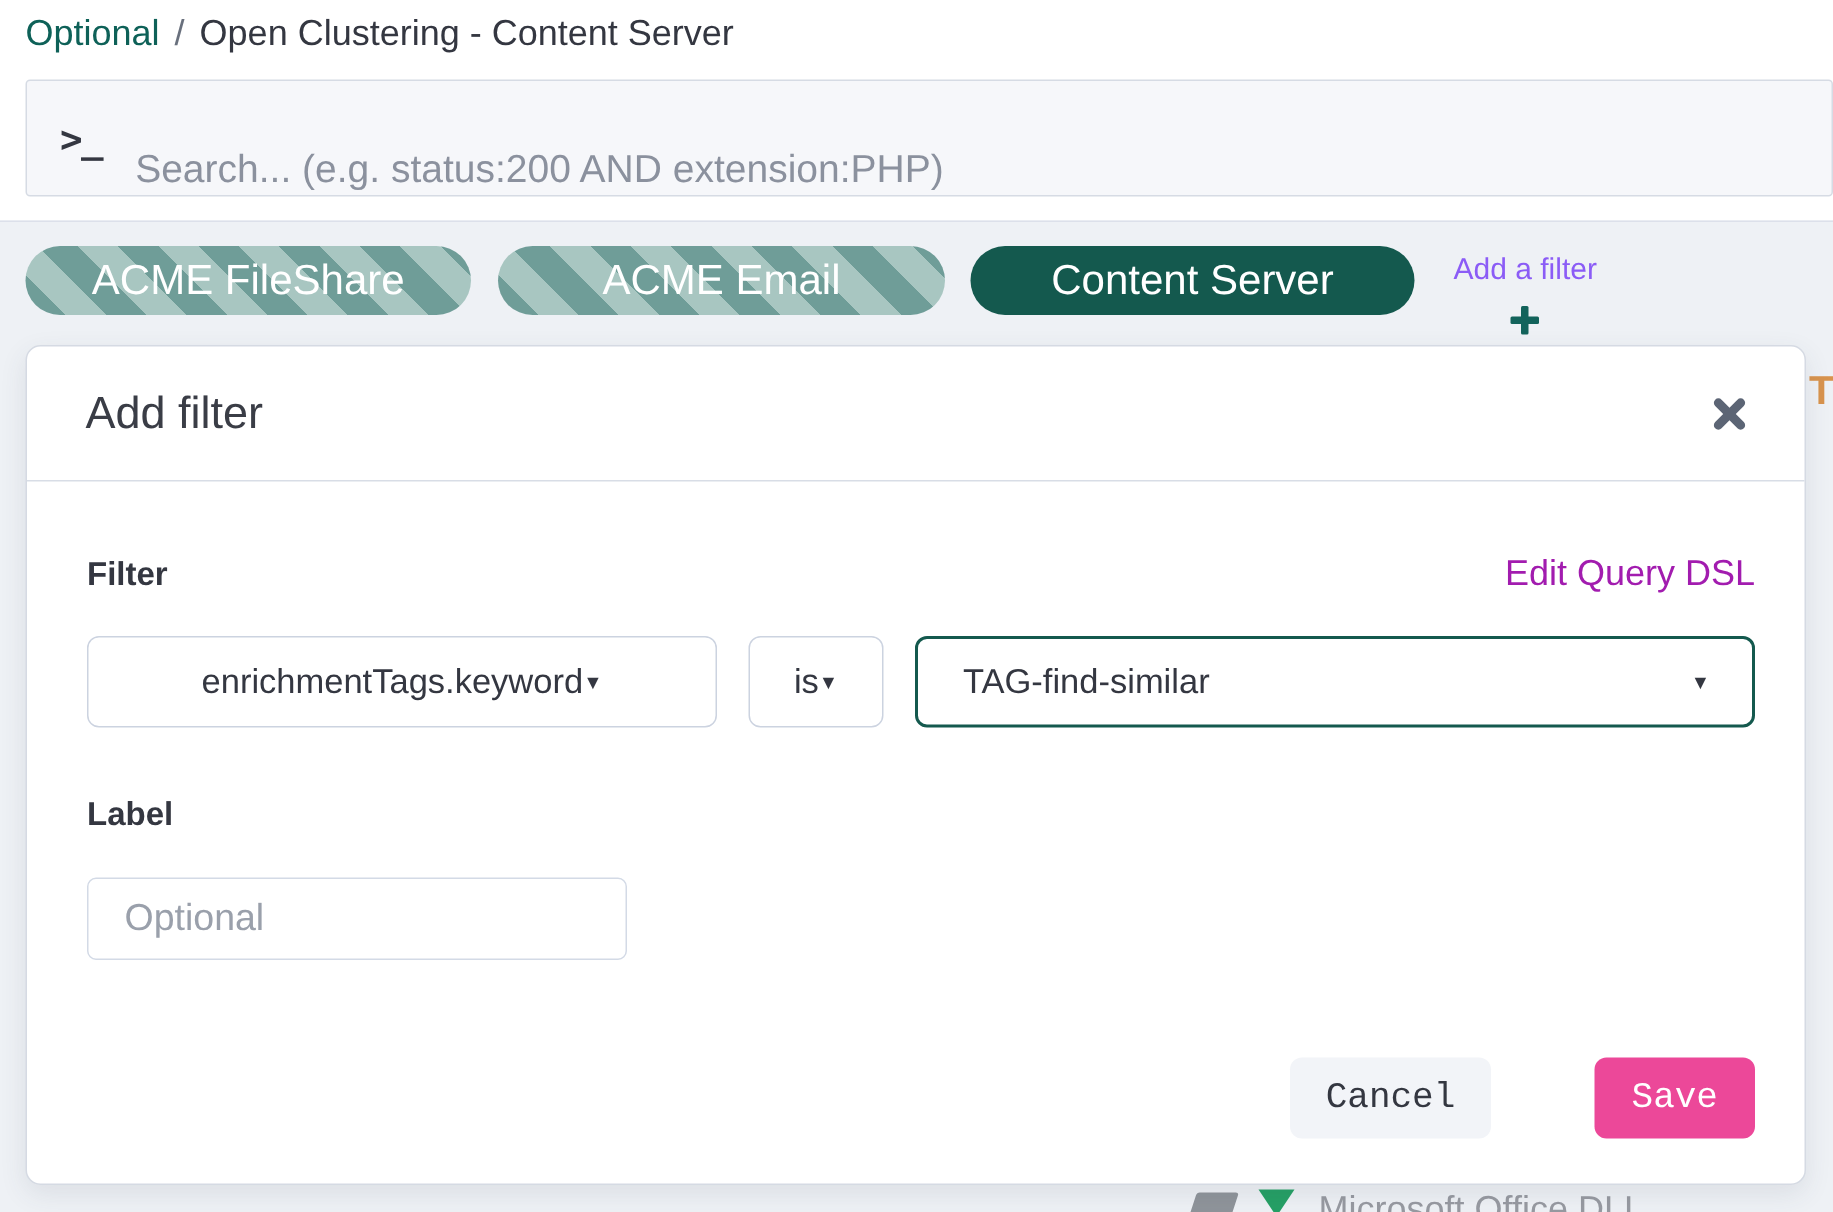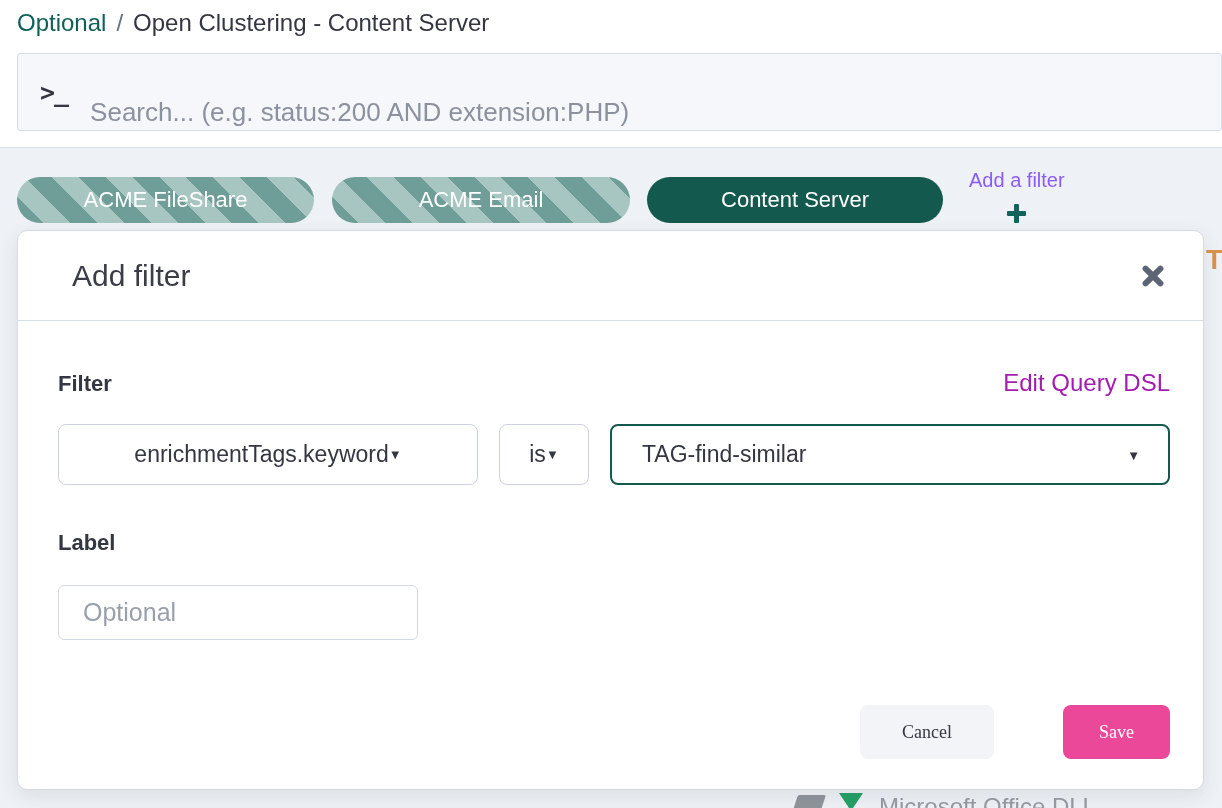--- a/index.html
+++ b/index.html
@@ -33,23 +33,23 @@
     font-family:"Liberation Sans", sans-serif; font-size:26px; color:#343741;margin-top:40px;
   }
   .search-input::placeholder { color:#8b919e; opacity:1; }
 
   
   .under-band {
     position:absolute; left:0; top:147px; width:1222px; height:661px;
     background:#eef1f5; border-top:1px solid #dce0ea;
   }
   .pill {
-    position:absolute; top:29px; height:46px; border-radius:23px;
+    position:absolute; top:16px; height:46px; border-radius:23px;
     display:flex; align-items:center; justify-content:center;
-    color:#ffffff; font-size:22px; cursor:pointer;
+    color:#ffffff; font-size:28px; cursor:pointer;
   }
   .pill.striped {
     background:repeating-linear-gradient(45deg, #6f9d98 0 19px, #a8c6c1 19px 38px);
   }
   .pill.solid { background:#14594e; }
   .pill-1 { left:17px;  width:297px; }
   .pill-2 { left:332px; width:298px; }
   .pill-3 { left:647px; width:296px; }
 
   .add-filter {
@@ -72,21 +72,21 @@
   .bg-glyph { position:absolute; left:1206px; top:97px; color:#d8934d; font-size:27px; font-weight:700; }
 
   
   .modal {
     position:absolute; left:17px; top:230px; width:1187px; height:560px;
     background:#ffffff; border:1px solid #d5dae3; border-radius:10px;
     box-shadow:0 6px 18px rgba(60,70,90,0.10); z-index:10;
   }
   .modal-header {
     height:90px; display:flex; align-items:center;
-    padding:0 36px 0 54px; border-bottom:1px solid #d8dde6;
+    padding:0 36px 0 39px; border-bottom:1px solid #d8dde6;
   }
   .modal-title { font-size:30px; font-weight:400; color:#3a3d46; }
   .close-btn {
     margin-left:auto; width:28px; height:28px; cursor:pointer;
     display:flex; align-items:center; justify-content:center;
   }
   .x-icon { position:relative; width:26px; height:26px; }
   .x-icon::before, .x-icon::after {
     content:""; position:absolute; left:50%; top:50%;
     width:27px; height:6px; background:#5c6575; border-radius:3px;
@@ -120,21 +120,21 @@
     font-family:"Liberation Sans", sans-serif; font-size:25px; color:#343741;
     outline:none;
   }
   .label-input::placeholder { color:#9aa0ab; opacity:1; }
 
   .modal-footer {
     position:absolute; right:33px; bottom:30px; display:flex; gap:21px;
   }
   .btn {
     height:54px; border:none; border-radius:8px; cursor:pointer;
-    font-family:Liberation Serif, serif; font-size:18px;
+    font-family:Liberation Mono, monospace; font-size:24px;
     display:flex; align-items:center; justify-content:center;
   }
   .btn-cancel { width:134px; background:#f2f4f8; color:#343741; }
   .btn-save   { width:107px; background:#ec4899; color:#ffffff;margin-left:48px; }
 </style>
 </head>
 <body>
 
 <div class="breadcrumb">
   <span class="crumb-link">Optional</span>

